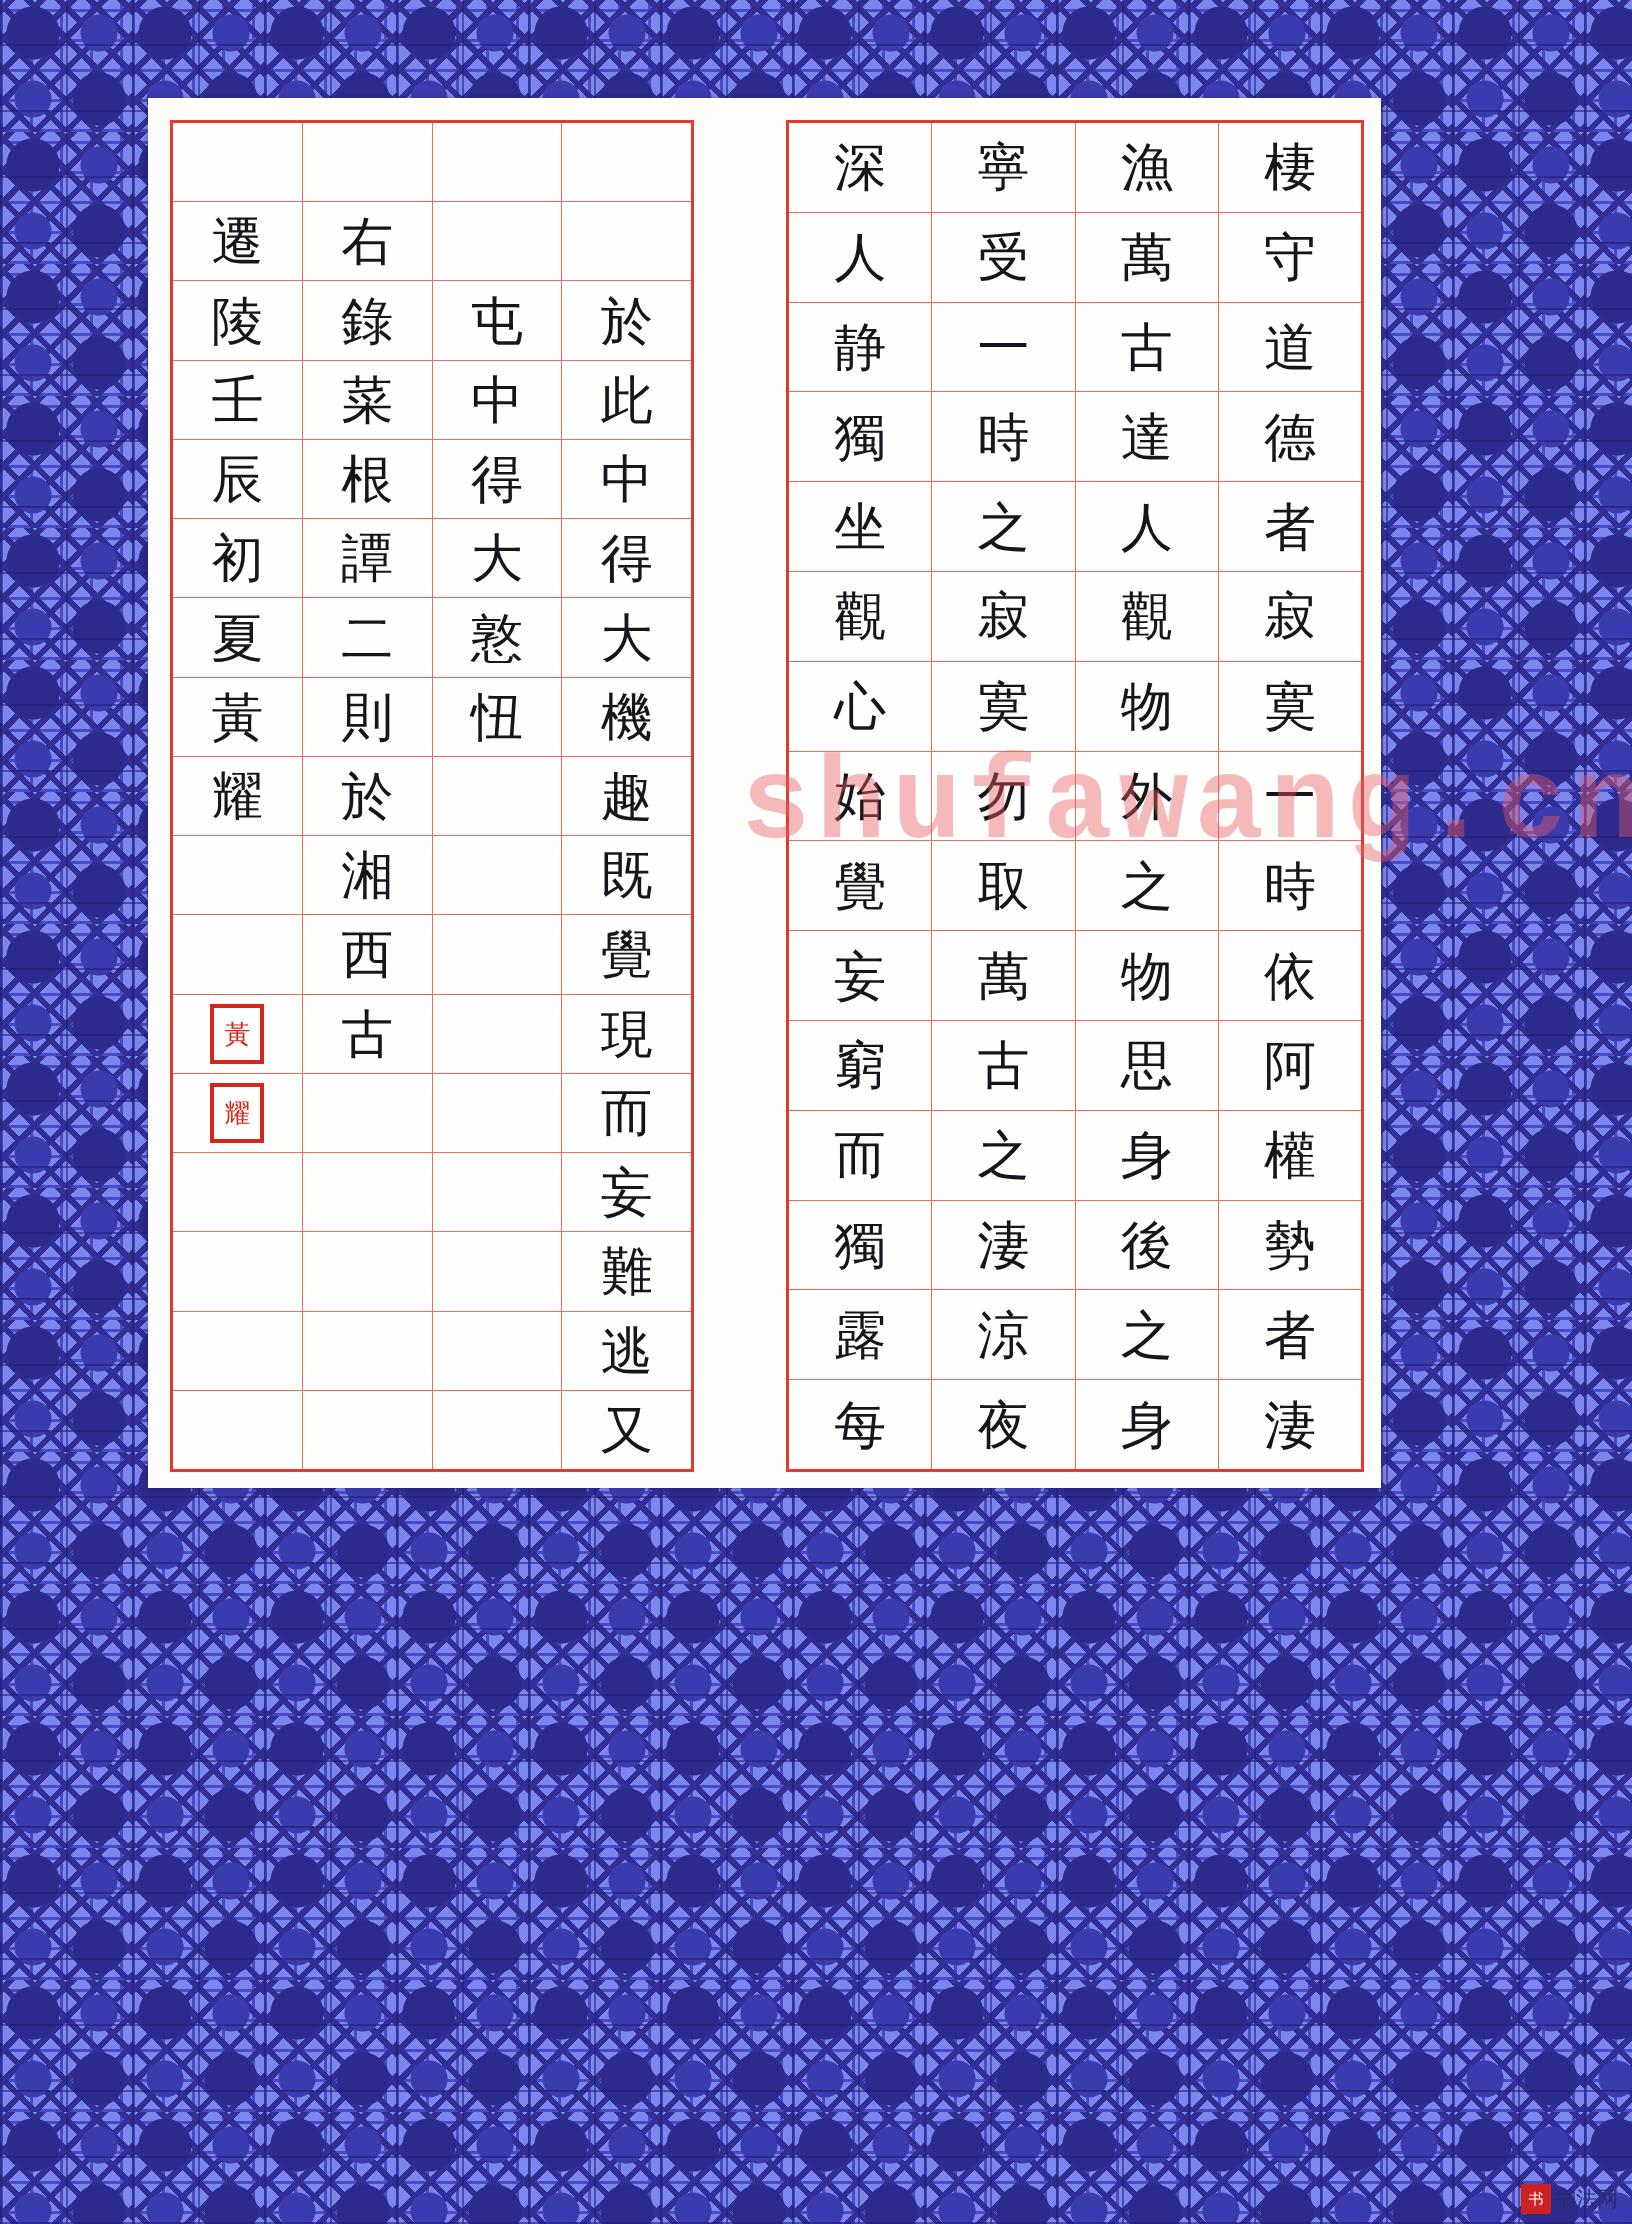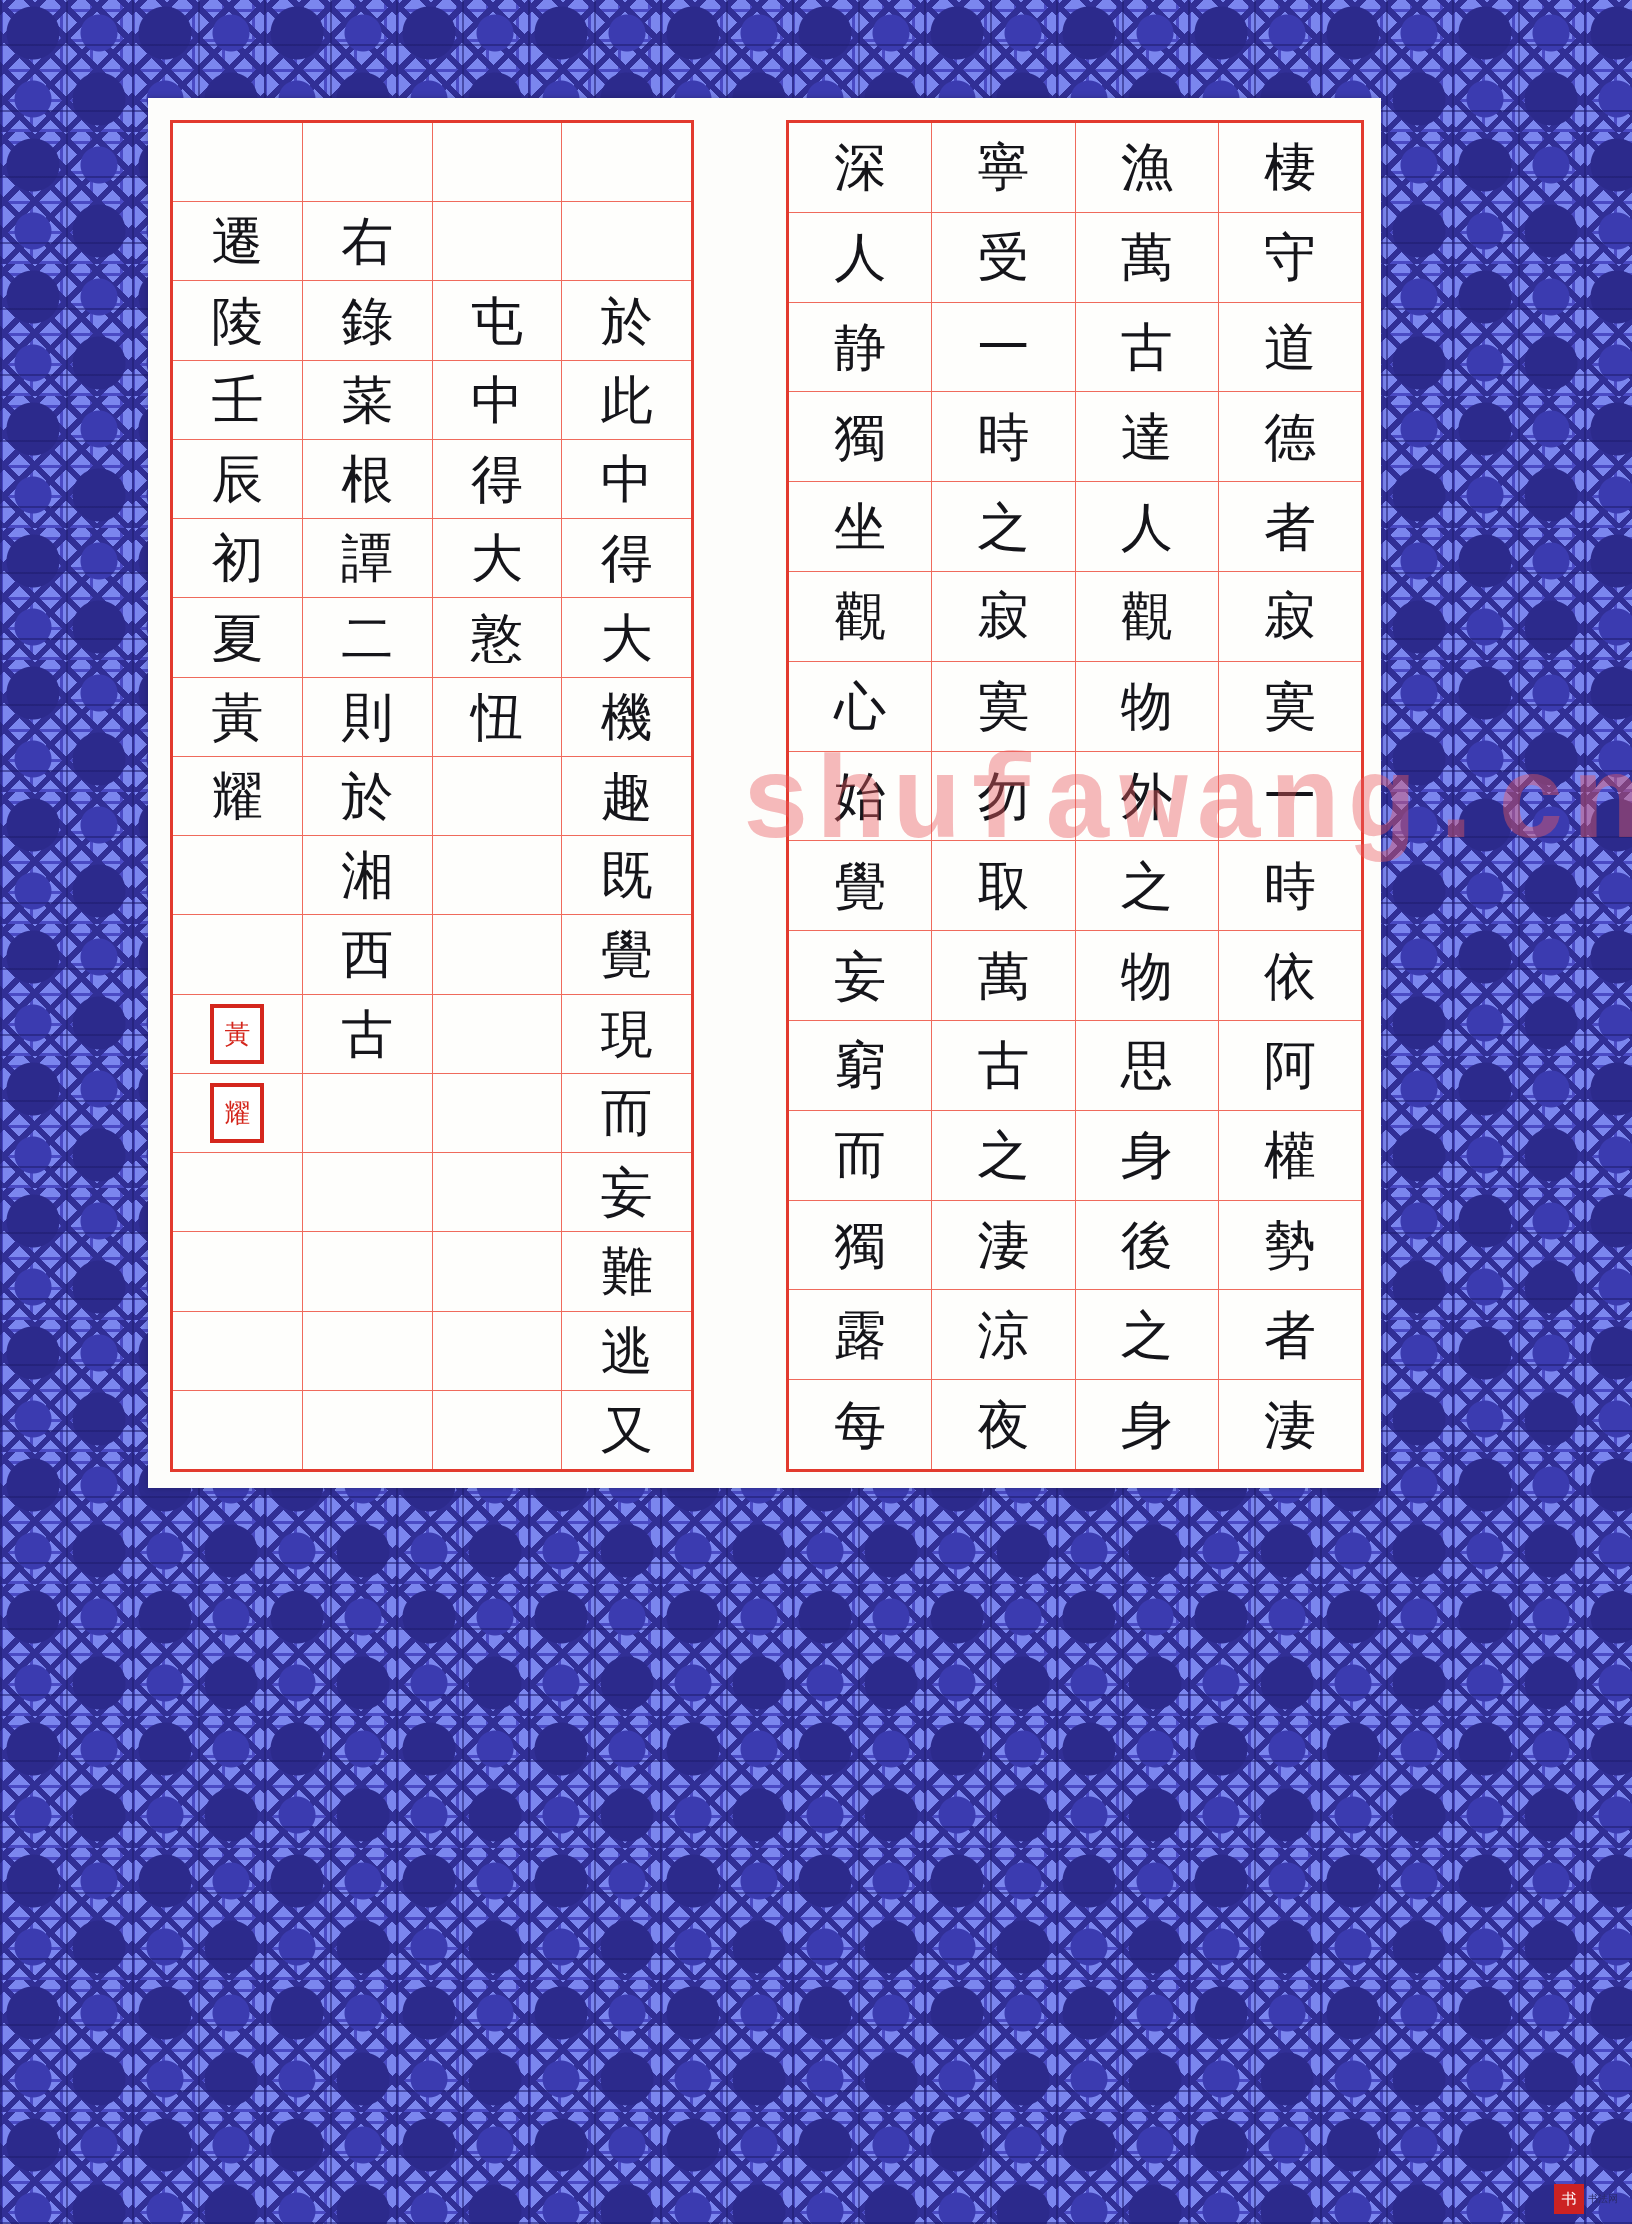--- a/index.html
+++ b/index.html
@@ -140,21 +140,21 @@
   #corner-logo .mark {
     width: 30px; height: 30px;
     background: #cc2222;
     color: #fff;
     font-size: 15px;
     display: flex; align-items: center; justify-content: center;
     font-family: "DejaVu Serif", serif;
   }
   #corner-logo .txt {
     font-family: "DejaVu Sans", sans-serif;
-    font-size: 10px;
+    font-size: 21px;
     color: #2b2b6b;
     line-height: 1.05;
   }
 </style>
 </head>
 <body>
 
 <div id="page">
 
   <div class="brocade"></div>

